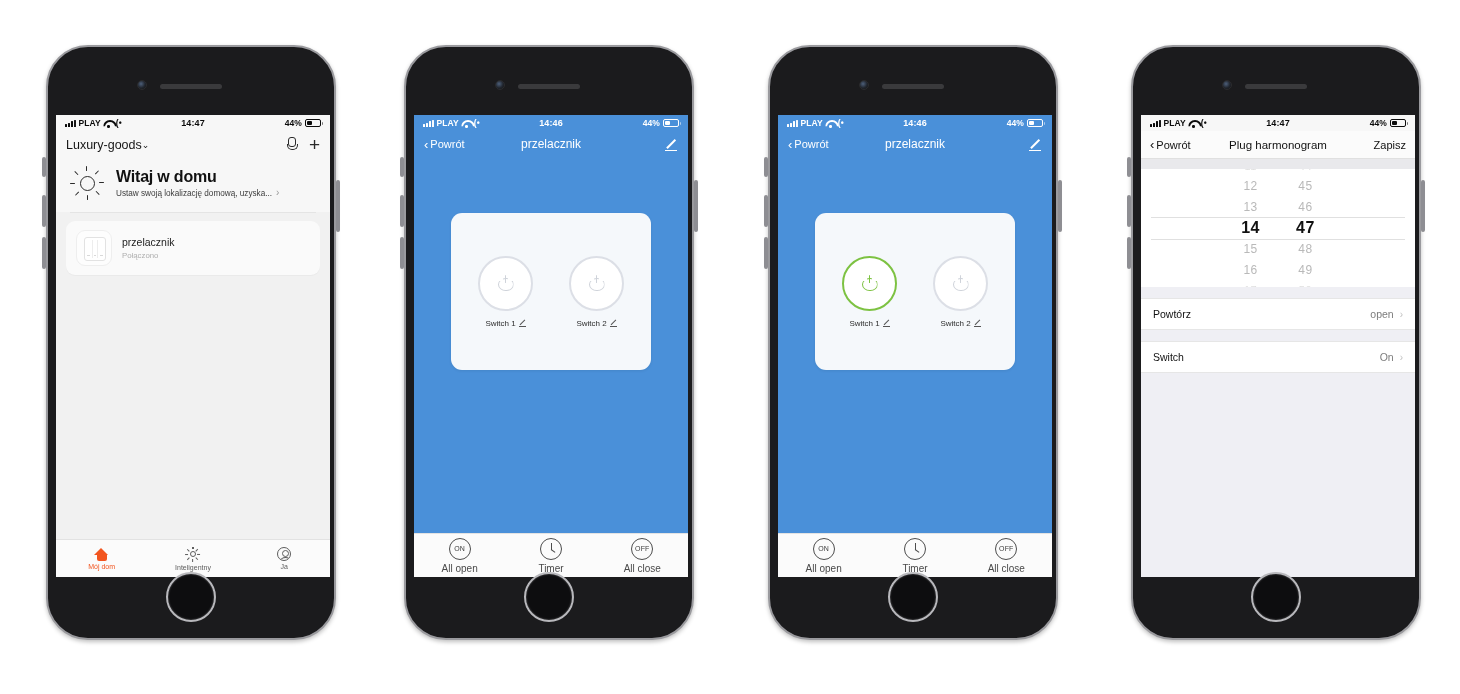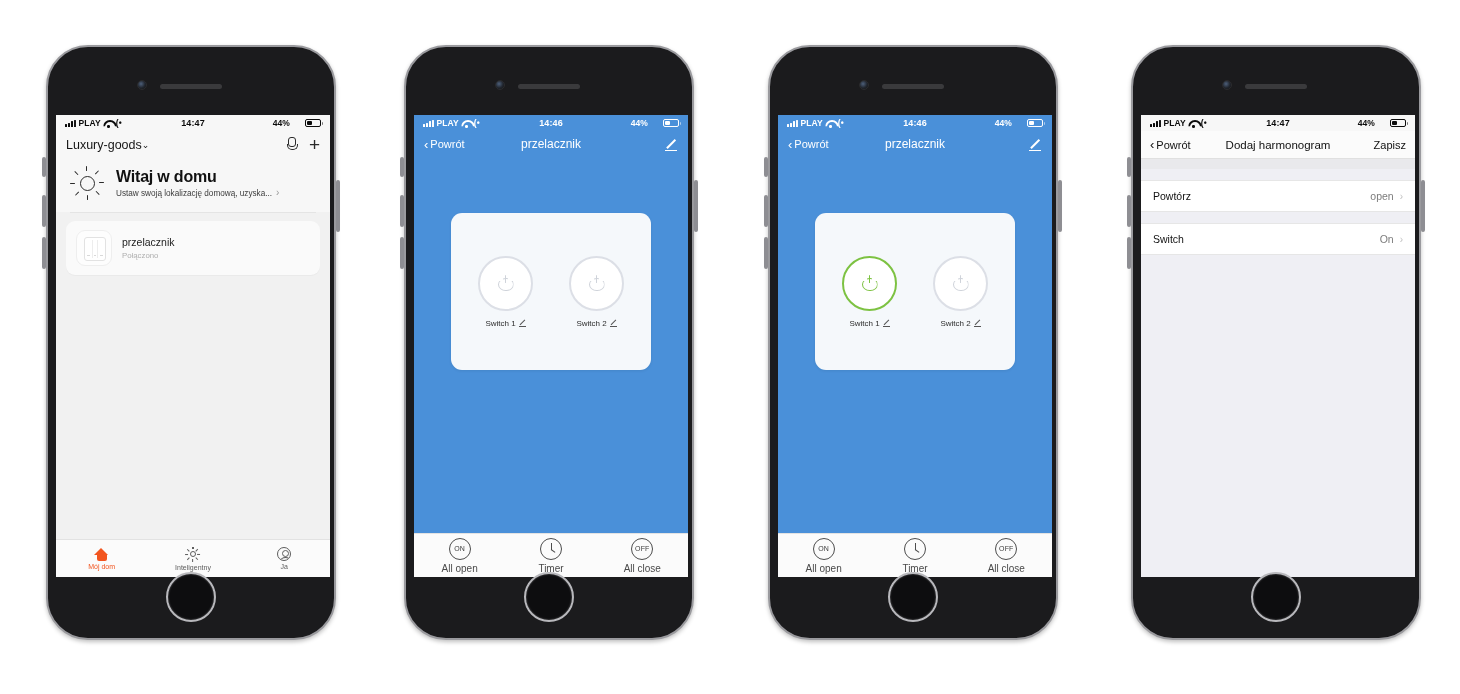--- a/index.html
+++ b/index.html
@@ -64,21 +64,21 @@
     padding: 0 9px; font-size: 8.5px; font-weight: bold;
     position: relative; letter-spacing: .1px;
   }
   .statusbar.light { color: #0b0b0b; background: #f7f7f7; }
   .statusbar.onblue { color: #ffffff; background: transparent; }
   .sb-left { display: flex; align-items: center; gap: 2.5px; }
   .sb-center {
     position: absolute; left: 0; right: 0; text-align: center;
     font-size: 9px; font-weight: bold; pointer-events: none;
   }
-  .sb-right { margin-left: auto; display: flex; align-items: center; gap: 15px; z-index:1;}
+  .sb-right { margin-left: auto; display: flex; align-items: center; gap: 3px; z-index:1;}
   .bars { display: flex; align-items: flex-end; gap: 1px; height: 8px; }
   .bars i { width: 2px; background: currentColor; border-radius: .5px; display: block; }
   .bars i:nth-child(1){height:3px;} .bars i:nth-child(2){height:4.5px;}
   .bars i:nth-child(3){height:6px;} .bars i:nth-child(4){height:7.5px; opacity:.95;}
   .wifi { width: 10px; height: 8px; position: relative; }
   .wifi::before {
     content:""; position:absolute; left:0; top:1px; width:10px; height:10px;
     border: 2px solid currentColor; border-radius: 50%;
     clip-path: polygon(0 0, 100% 0, 100% 45%, 0 45%);
   }
@@ -685,26 +685,48 @@
                   <i></i>
                 </span>
             </div>
           </div>
 
           <div class="p4-nav">
             <div class="back-btn">
               <span class="back-ch">‹</span>
               <span>Powrót</span>
             </div>
-            <div class="p4-title">Dodaj harmonogram</div>
+            <div class="p4-title">Plug harmonogram</div>
             <div class="p4-save">Zapisz</div>
           </div>
 
           <div class="picker-band"></div>
 
+          <div class="picker">
+            <div class="pcol">
+              <div class="pv dim1">11</div>
+              <div class="pv">12</div>
+              <div class="pv">13</div>
+              <div class="pv sel">14</div>
+              <div class="pv">15</div>
+              <div class="pv">16</div>
+              <div class="pv dim1">17</div>
+            </div>
+            <div class="pcol">
+              <div class="pv dim1">44</div>
+              <div class="pv">45</div>
+              <div class="pv">46</div>
+              <div class="pv sel">47</div>
+              <div class="pv">48</div>
+              <div class="pv">49</div>
+              <div class="pv dim1">50</div>
+            </div>
+            <div class="pick-line top"></div>
+            <div class="pick-line bot"></div>
+          </div>
 
           <div class="row-gap"></div>
 
           <div class="p4-row">
             <span class="rlabel">Powtórz</span>
             <span class="rvalue">open</span>
             <span class="rchev">›</span>
           </div>
 
           <div class="row-gap"></div>

